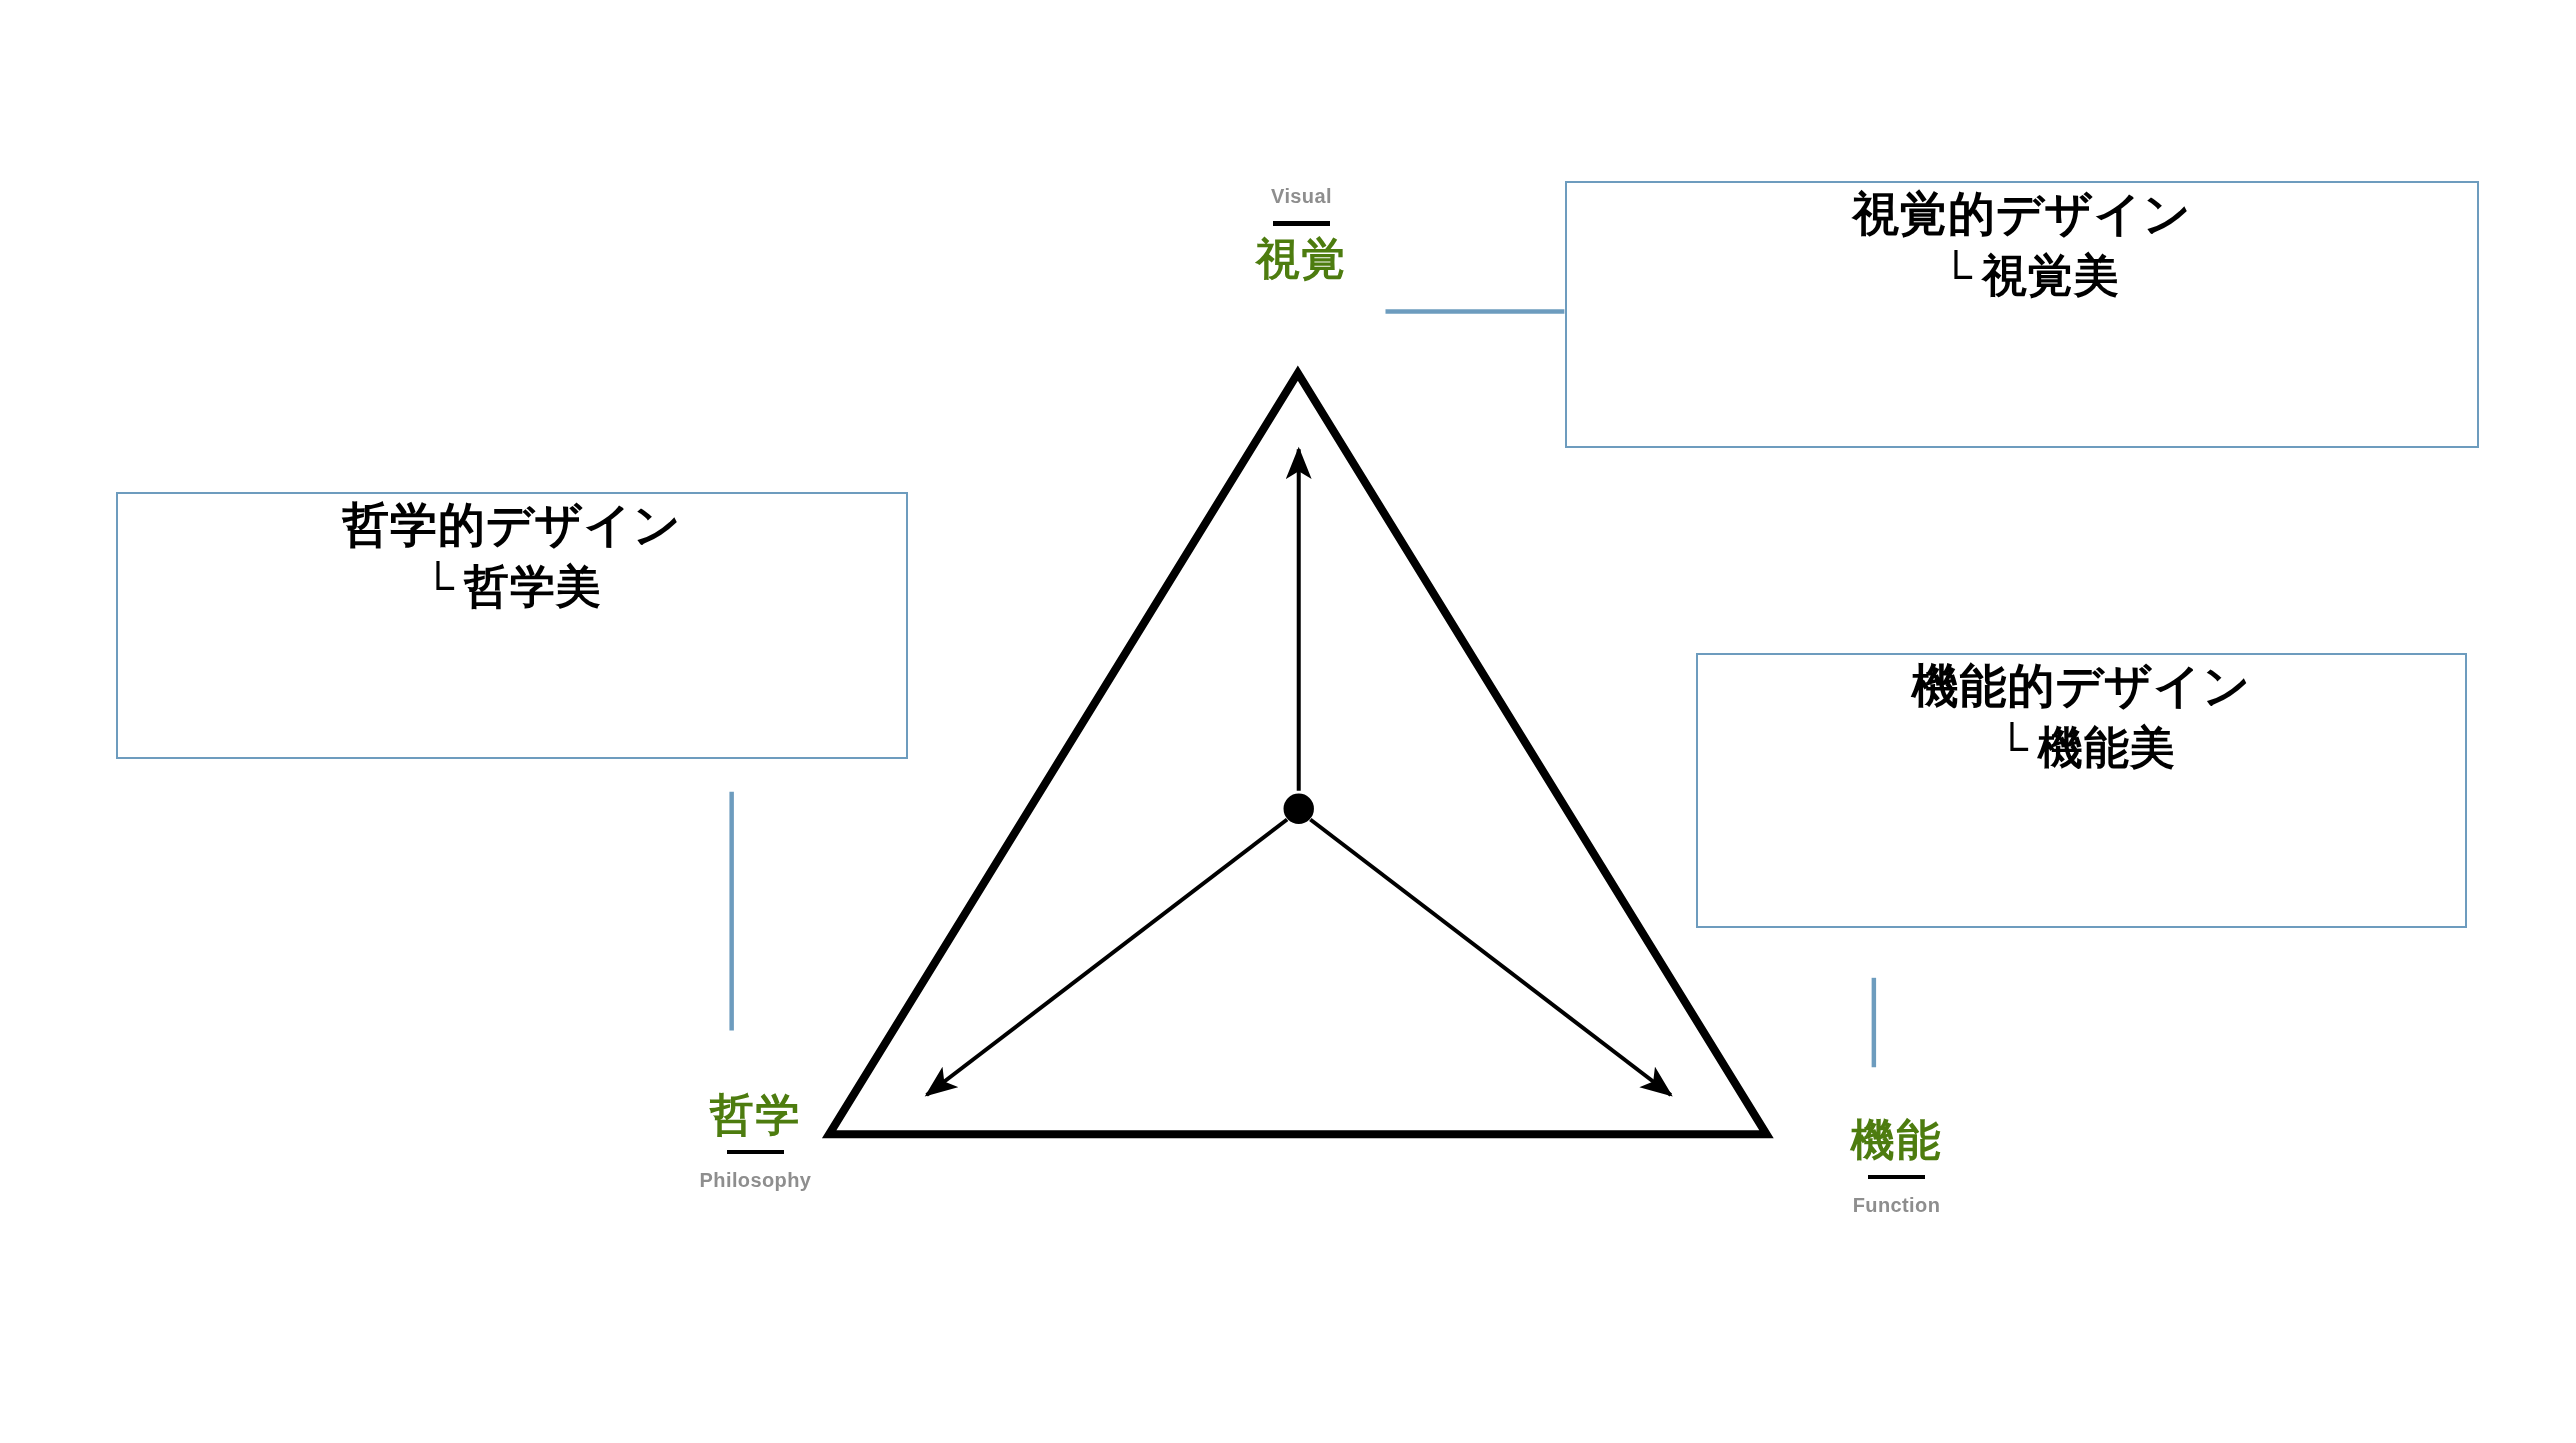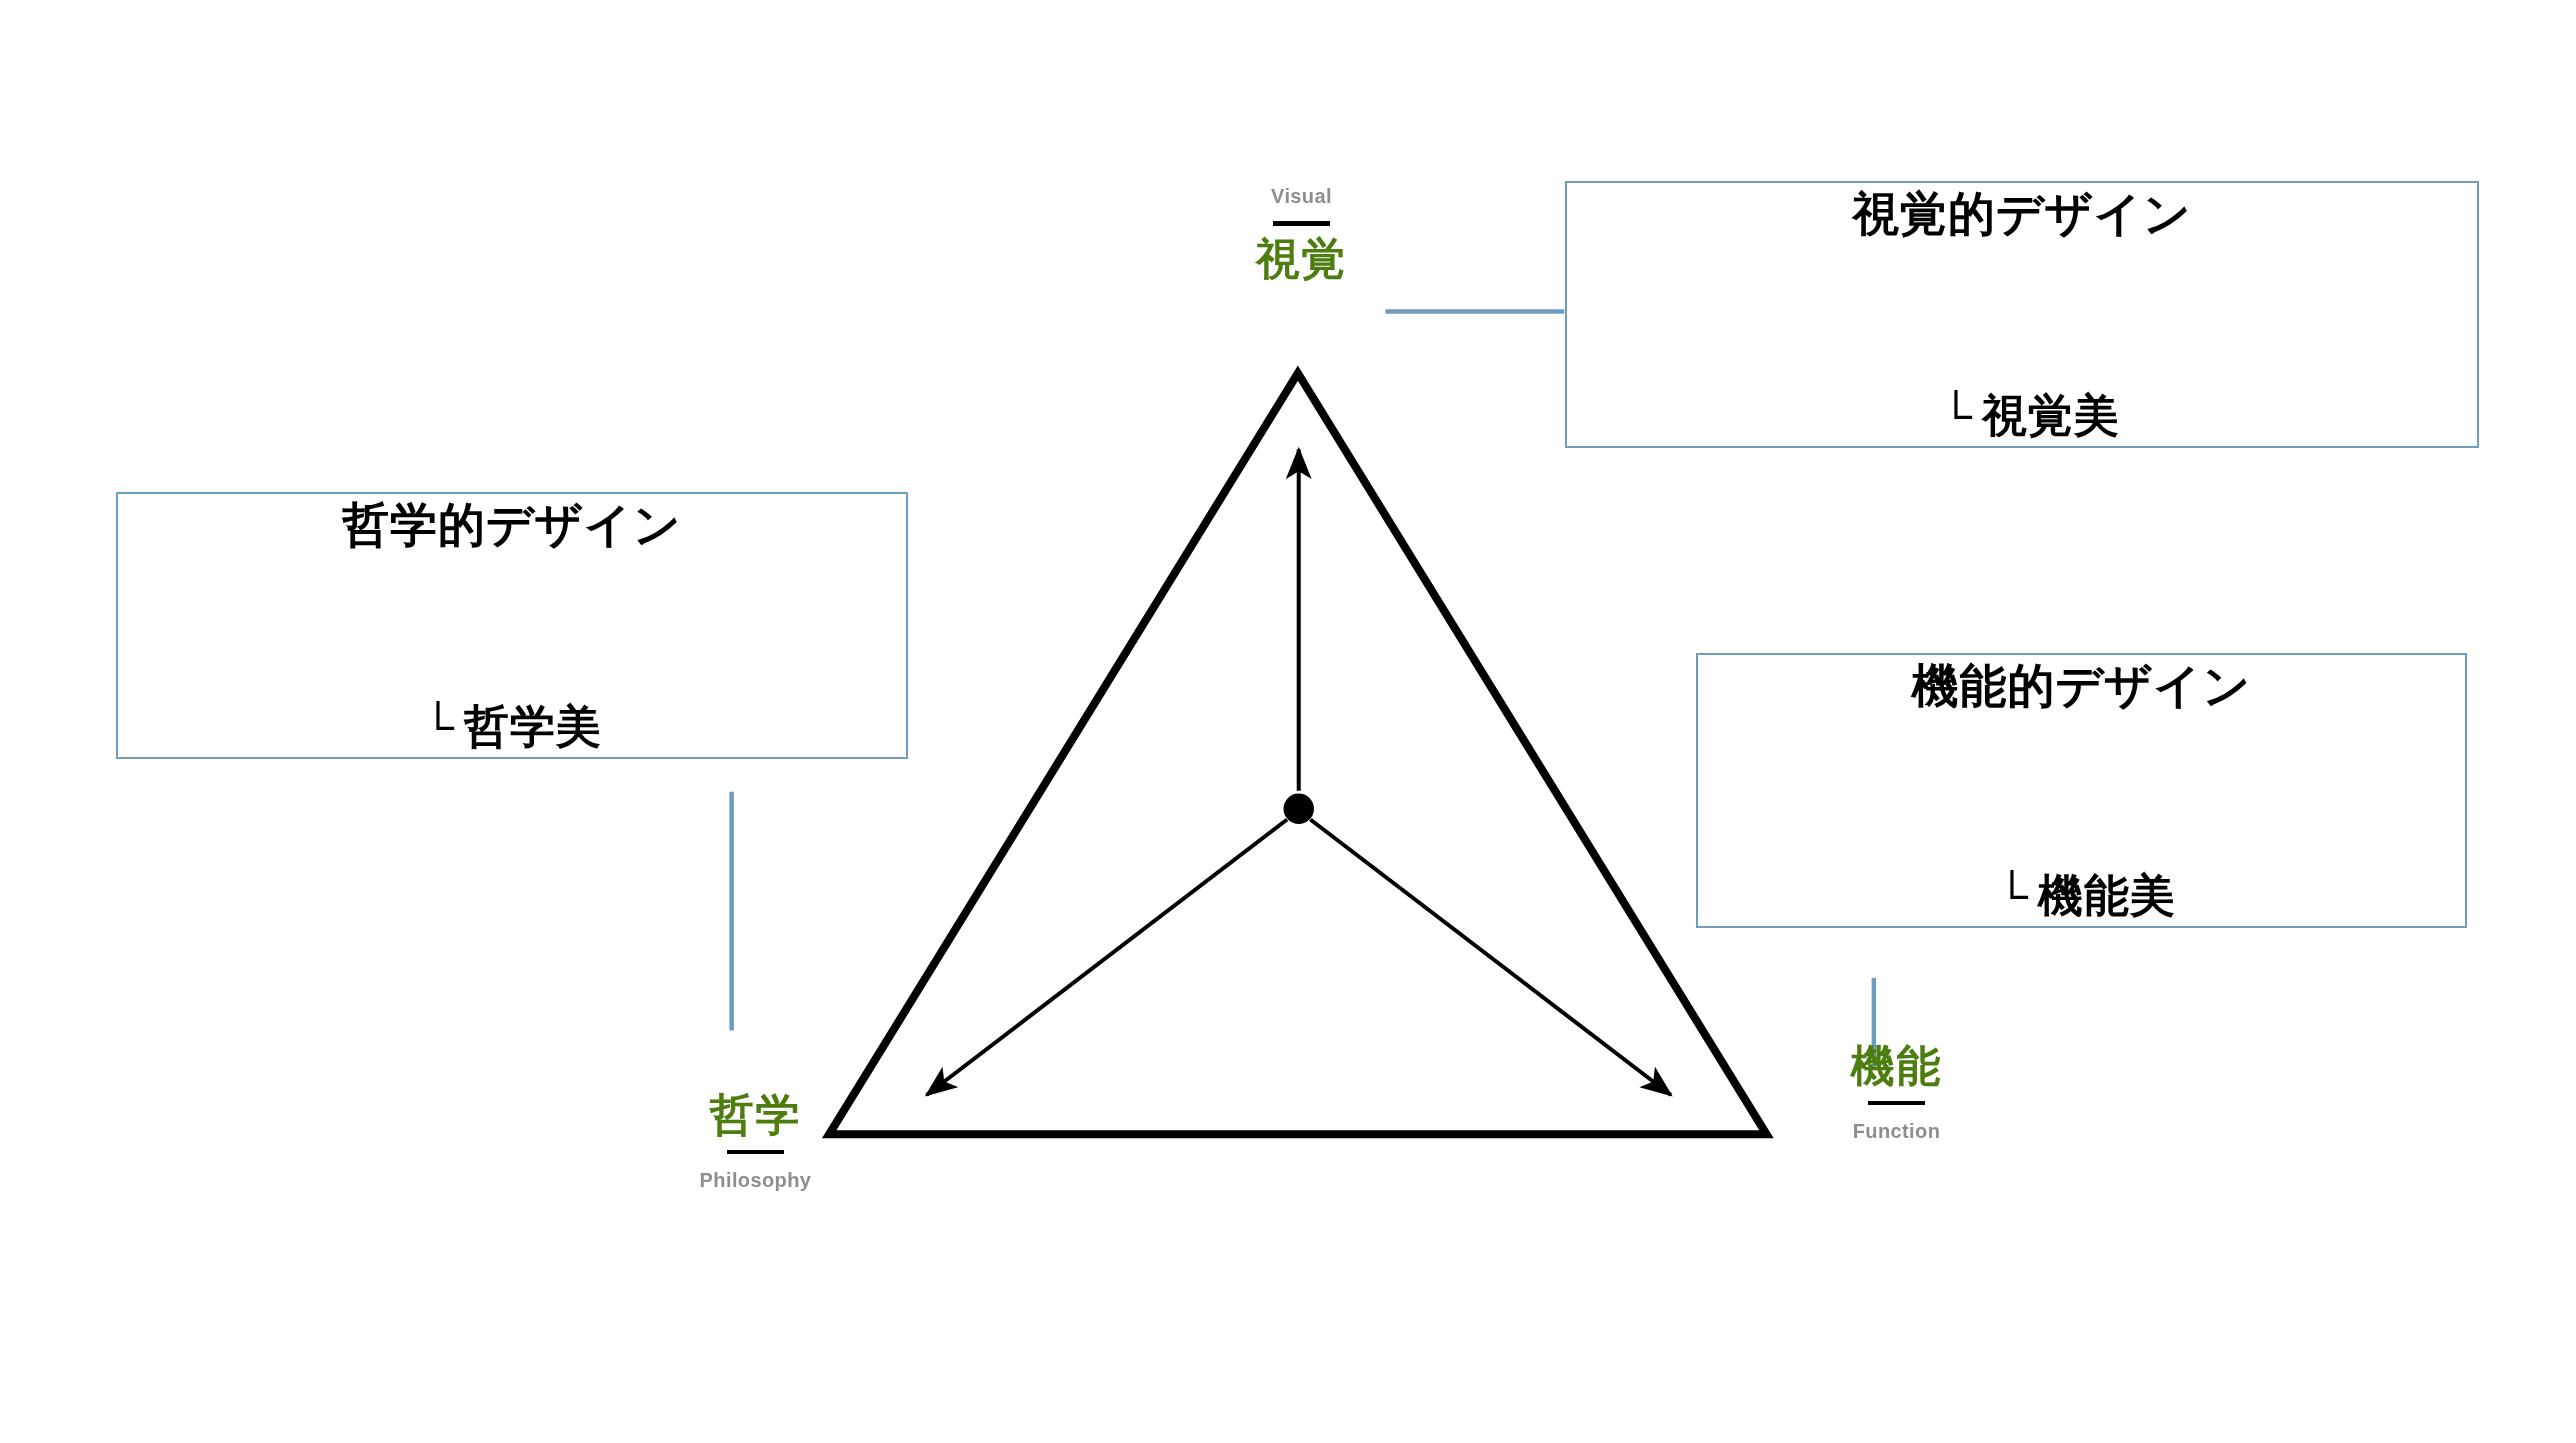--- a/index.html
+++ b/index.html
@@ -55,33 +55,33 @@
   
   #vertex-visual { left: 1172px; top: 186px; width: 259px; }
   #vertex-visual .vertex-en { margin-bottom: 15px; }
   #vertex-visual .vertex-rule { margin-bottom: 11.6px; }
 
   
   #vertex-philosophy { left: 626px; top: 1093px; width: 259px; }
   #vertex-philosophy .vertex-jp { margin-bottom: 12.5px; }
   #vertex-philosophy .vertex-rule { margin-bottom: 16px; }
 
-  #vertex-function { left: 1767px; top: 1044px; width: 259px; }
+  #vertex-function { left: 1767px; top: 1118px; width: 259px; }
   #vertex-function .vertex-jp { margin-bottom: 12.5px; }
   #vertex-function .vertex-rule { margin-bottom: 16px; }
 
   
   .callout-box {
     position: absolute;
     box-sizing: border-box;
     border: 2.7px solid #6d9cbe;
     background: #ffffff;
     display: flex;
     flex-direction: column;
-    justify-content: space-between;
+    justify-content: flex-start;
     align-items: center;
   }
   .callout-title {
     font-size: 47px;
     font-weight: bold;
     color: #000000;
     letter-spacing: 0.9px;
     white-space: nowrap;
   }
   .callout-sub {

